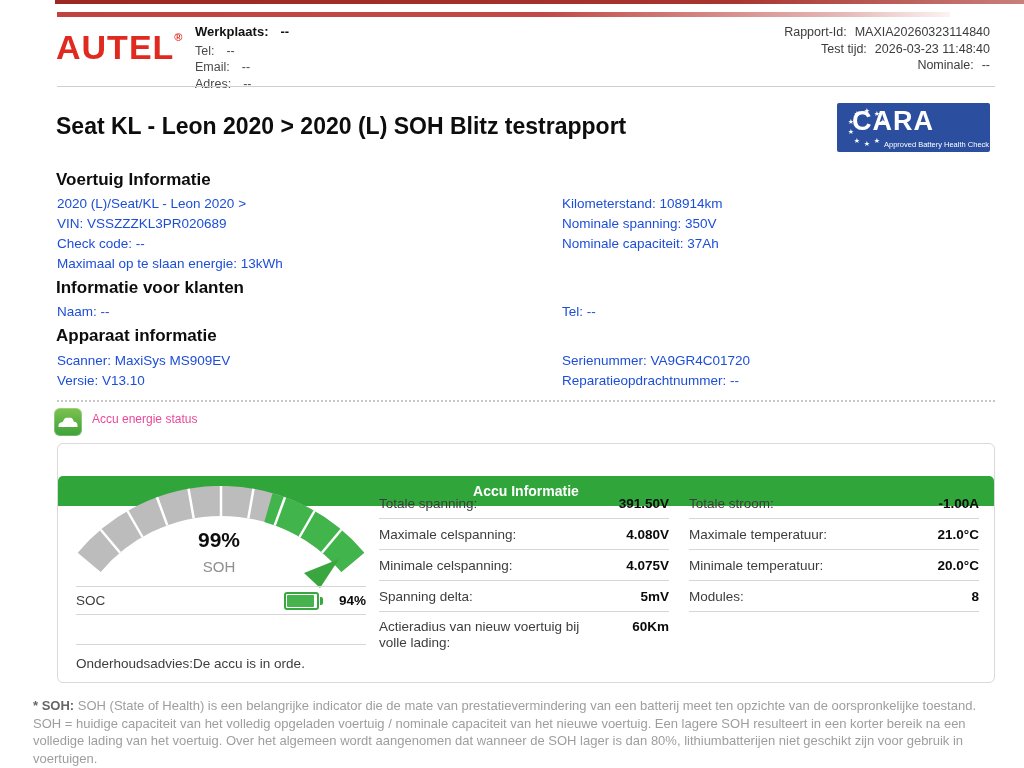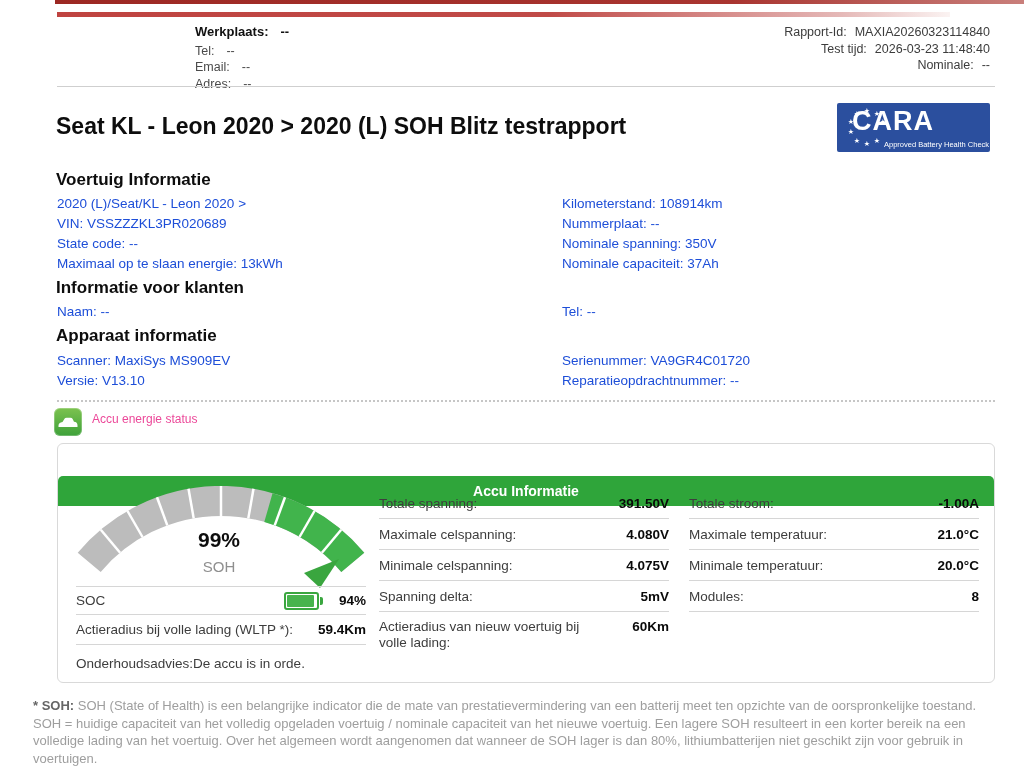--- a/index.html
+++ b/index.html
@@ -82,20 +82,21 @@
   .fn-term{font-weight:bold;color:#666;}
 </style>
 </head>
 <body>
 
 <div class="page">
 
   <div class="topline-dark"></div>
   <div class="topline"></div>
 
+  <div class="logo"><span>AUTEL</span><sup>®</sup></div>
 
   <div class="ws-block">
     <div class="ws-row first">
         <span>Werkplaats:</span>
         <span>--</span>
       </div>
     <div class="ws-row">
         <span>Tel:</span>
         <span>--</span>
       </div>
@@ -139,26 +140,25 @@
     <span class="cara-star" style="left:30px;top:41px">★</span>
     <span class="cara-star" style="left:40px;top:38px">★</span>
     <div class="cara-title">CARA</div>
     <div class="cara-sub">Approved Battery Health Check</div>
   </div>
 
   <div class="sec-head" style="left:56px;top:170px">Voertuig Informatie</div>
   <div class="info-col" style="left:57px;top:194px">
     <div>2020 (L)/Seat/KL - Leon 2020 &gt;</div>
     <div>VIN: VSSZZZKL3PR020689</div>
-    <div>State code: --</div>
+    <div>Check code: --</div>
     <div>Maximaal op te slaan energie: 13kWh</div>
   </div>
   <div class="info-col" style="left:562px;top:194px">
     <div>Kilometerstand: 108914km</div>
-    <div>Nummerplaat: --</div>
     <div>Nominale spanning: 350V</div>
     <div>Nominale capaciteit: 37Ah</div>
   </div>
 
   <div class="sec-head" style="left:56px;top:278px">Informatie voor klanten</div>
   <div class="info-col" style="left:57px;top:302px">
     <div>Naam: --</div>
   </div>
   <div class="info-col" style="left:562px;top:302px">
     <div>Tel: --</div>
@@ -209,24 +209,20 @@
     <div class="soc-row" style="top:143px;height:27px">
       <span>SOC</span>
       <span class="soc-right">
         <span class="batt">
             <span class="batt-fill"></span>
           </span>
         <span class="bold-val">94%</span>
       </span>
     </div>
     <div class="rowline" style="top:170px"></div>
-    <div class="range-row" style="top:171px;height:28px">
-      <span>Actieradius bij volle lading (WLTP *):</span>
-      <span class="bold-val">59.4Km</span>
-    </div>
     <div class="rowline" style="top:200px"></div>
     <div class="advice">Onderhoudsadvies:De accu is in orde.</div>
 
     <div class="vcol c2">
       <div class="vrow">
           <span class="lbl">Totale spanning:</span>
           <span class="val">391.50V</span>
         </div>
       <div class="vrow">
           <span class="lbl">Maximale celspanning:</span>

